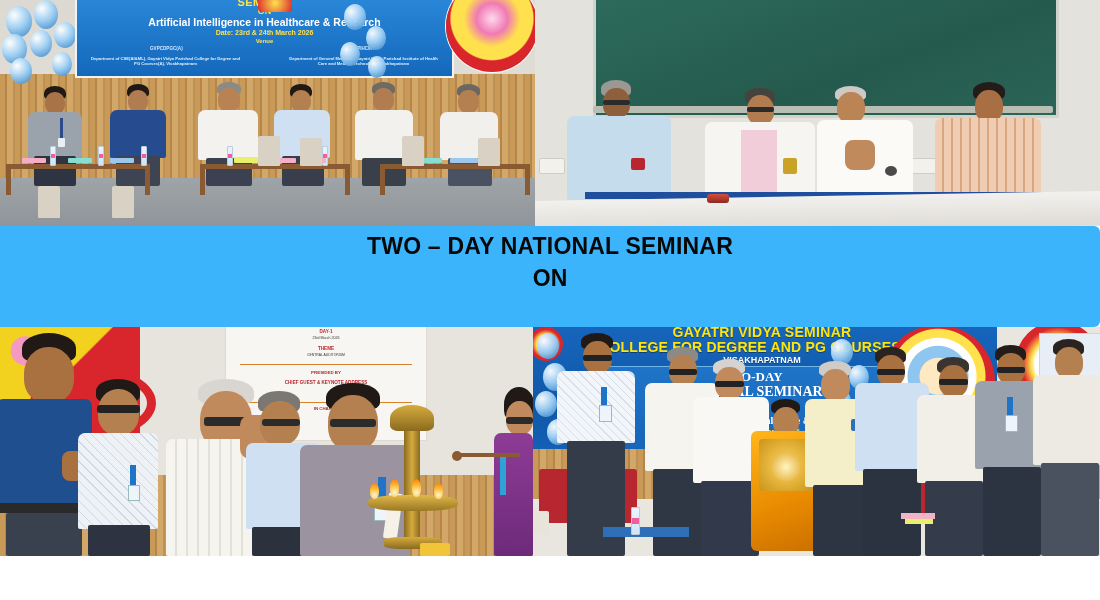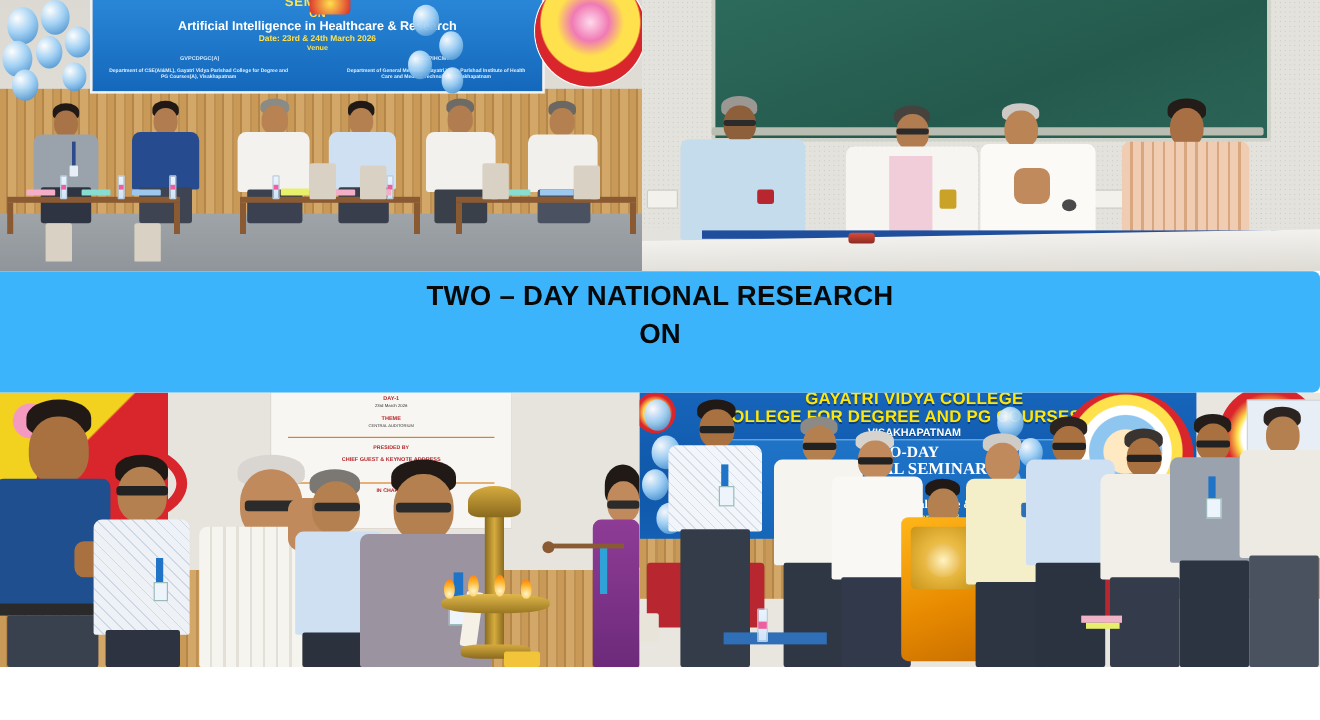--- a/index.html
+++ b/index.html
@@ -361,21 +361,21 @@
     <div class="flame" style="left:412px;top:152px;width:9px;height:18px;"></div>
     <div class="flame" style="left:434px;top:156px;width:9px;height:16px;"></div>
     <div class="abs" style="left:420px;top:216px;width:30px;height:13px;background:#f2c43a;border-radius:2px;"></div>
     <div class="abs" style="left:452px;top:124px;width:10px;height:10px;background:#8a5a33;border-radius:50%;"></div>
     <div class="abs" style="left:460px;top:126px;width:60px;height:4px;background:#8a5a33;"></div>
   </div>
 
   <div class="photo" id="photo-br">
     <div class="abs" id="br-wall"></div>
     <div class="abs" id="br-bigbanner">
-      <div class="hl h1">GAYATRI VIDYA COLLEGE</div>
+      <div class="hl h1">GAYATRI VIDYA SEMINAR</div>
       <div class="hl h2">COLLEGE FOR DEGREE AND PG COURSES (A)</div>
       <div class="hl h3">VISAKHAPATNAM</div>
       <div id="br-inner">
         <div class="il i1">TWO-DAY</div>
         <div class="il i2">NATIONAL SEMINAR</div>
         <div class="il i3">ON</div>
         <div class="il i4">Artificial Intelligence in Healthcare &amp; Research</div>
         <div class="il i5">Date: 23rd &amp; 24th March 2026</div>
         <div class="il i6">Venue</div>
         <div class="il i7" style="white-space:normal;left:18px;right:18px;">Department of CSE(AI&amp;ML) • Department of General Medicine</div>
@@ -474,18 +474,18 @@
     </div>
 
     <div class="abs" style="left:70px;top:200px;width:86px;height:10px;background:#2f6fb8;"></div>
     <div class="bottle" style="left:98px;top:180px;height:26px;width:7px;"></div>
     <div class="abs" style="left:0px;top:184px;width:16px;height:24px;background:#e8e4da;border-radius:2px;"></div>
     <div class="abs" style="left:368px;top:186px;width:34px;height:6px;background:#f0b3c8;"></div>
     <div class="abs" style="left:372px;top:192px;width:28px;height:5px;background:#e8ef6a;"></div>
   </div>
 
   <div id="title-band">
-    <div class="tline" id="t1">TWO – DAY NATIONAL RESEARCH</div>
+    <div class="tline" id="t1">TWO – DAY NATIONAL SEMINAR</div>
     <div class="tline" id="t2">ON</div>
   </div>
 
   <div id="bottom-white"></div>
 </div>
 
 </body></html>

